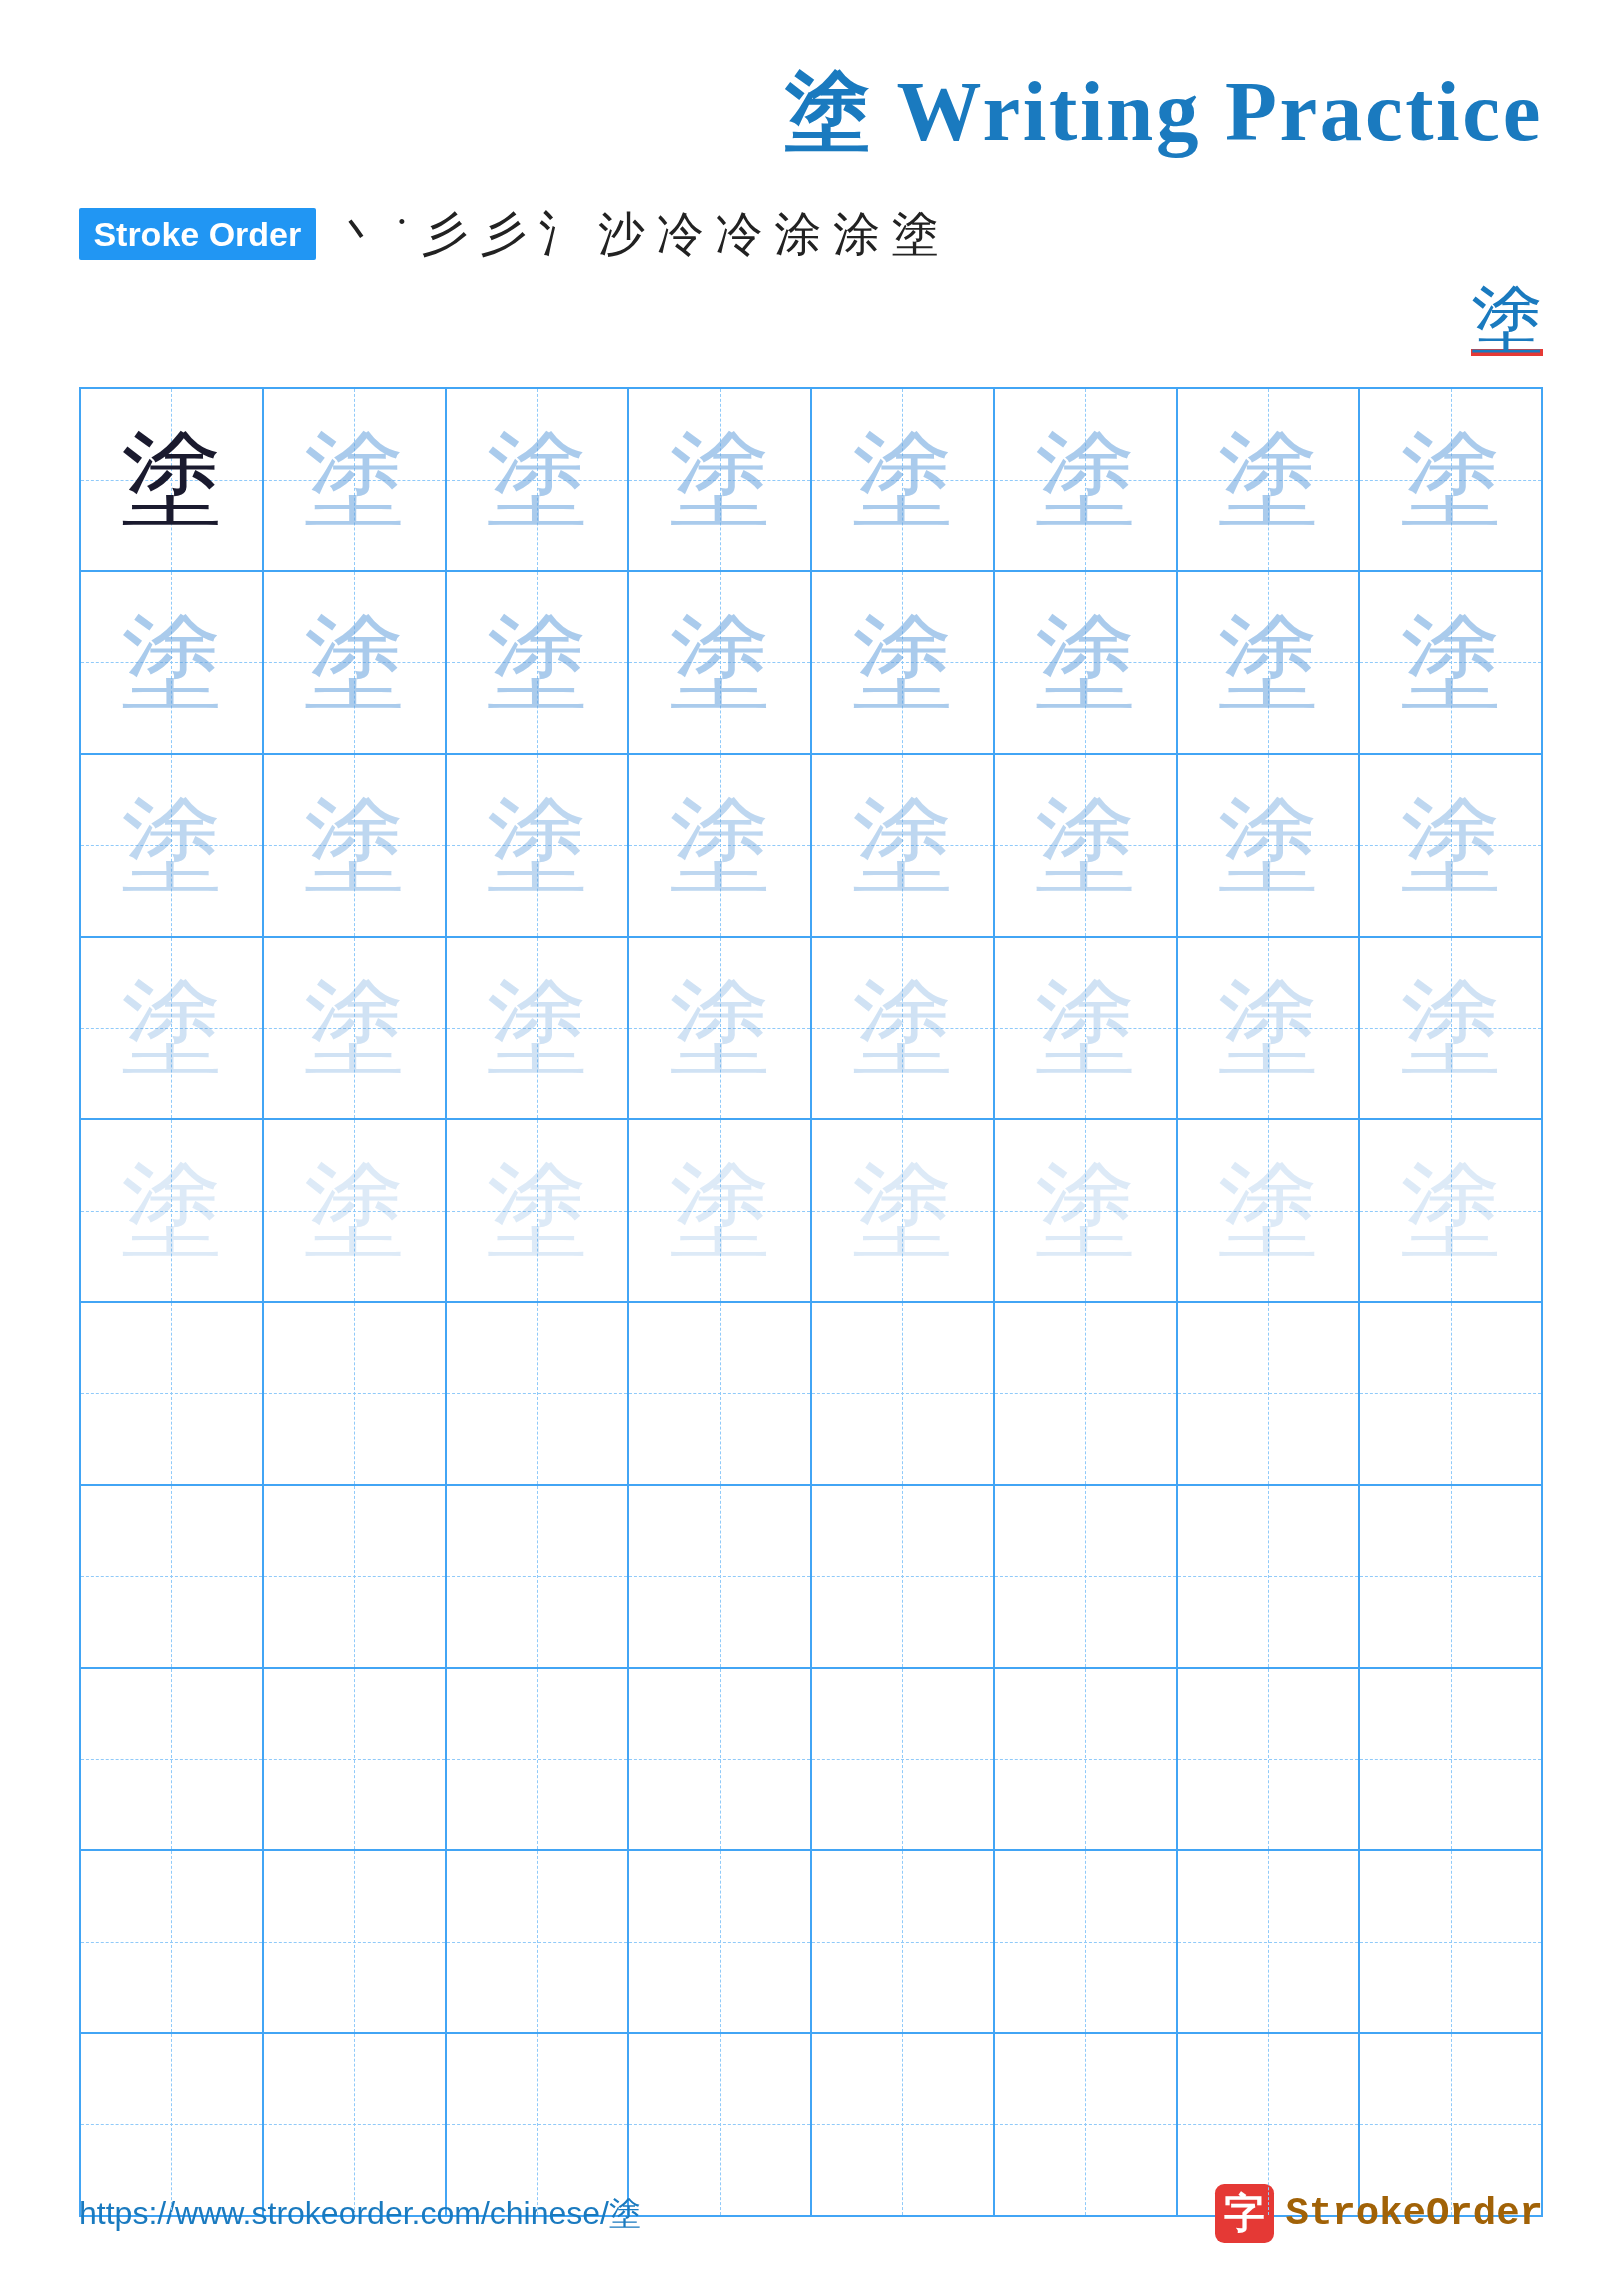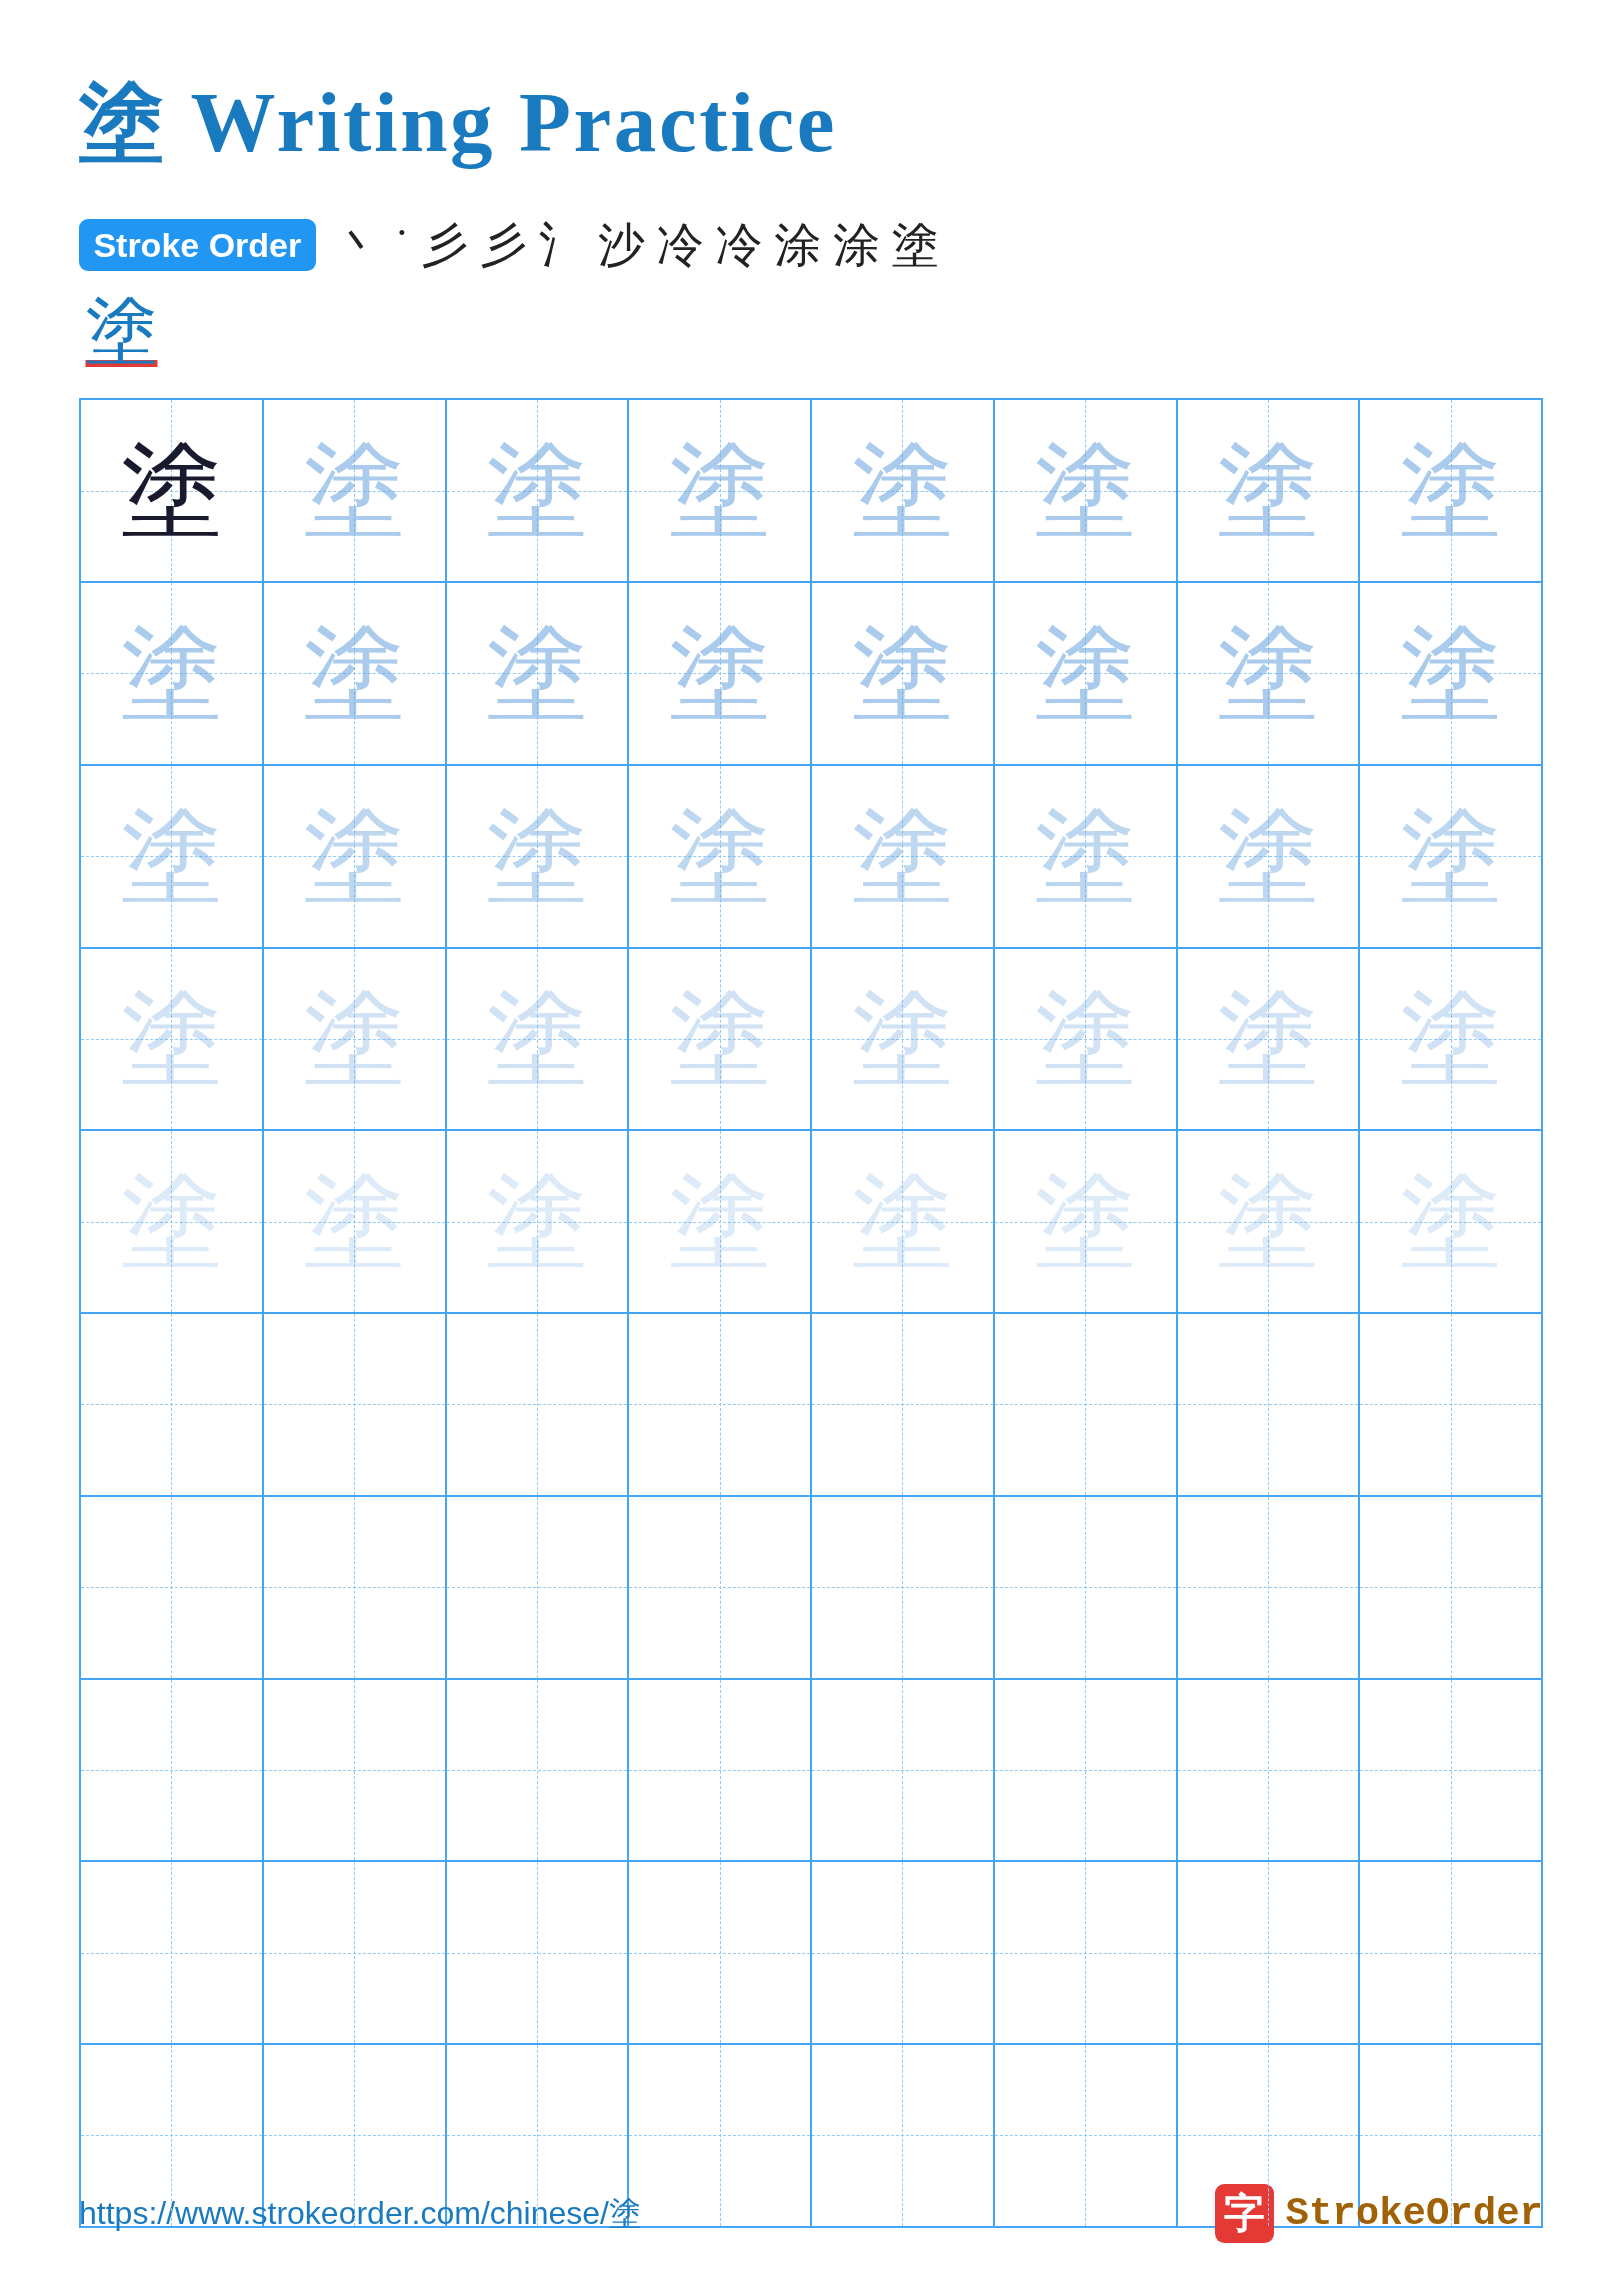--- a/index.html
+++ b/index.html
@@ -10,24 +10,24 @@
       background: #ffffff;
       font-family: serif;
       position: relative;
       overflow: hidden;
     }
 
     .page {
       width: 1622px;
       height: 2295px;
       background: #fff;
-      padding: 52px 79px;
+      padding: 41px 79px;
       display: flex;
       flex-direction: column;
-      align-items: flex-start;
+      align-items: flex-end;
     }
 
     .title {
       font-size: 85px;
       font-weight: bold;
       color: #1a7abf;
       margin-bottom: 39px;
       margin-top: 13px;
       letter-spacing: 2.6px;
       white-space: nowrap;
@@ -40,21 +40,21 @@
       margin-bottom: 6.5px;
       flex-wrap: wrap;
     }
 
     .stroke-order-label {
       background: #2196F3;
       color: white;
       font-size: 34px;
       font-weight: bold;
       padding: 6.5px 14.4px;
-      border-radius: 9px;
+      border-radius: 2px;
       margin-right: 19.6px;
       font-family: sans-serif;
       white-space: nowrap;
     }
 
     .stroke-sequence {
       display: flex;
       align-items: center;
       gap: 11.8px;
       flex-wrap: wrap;

